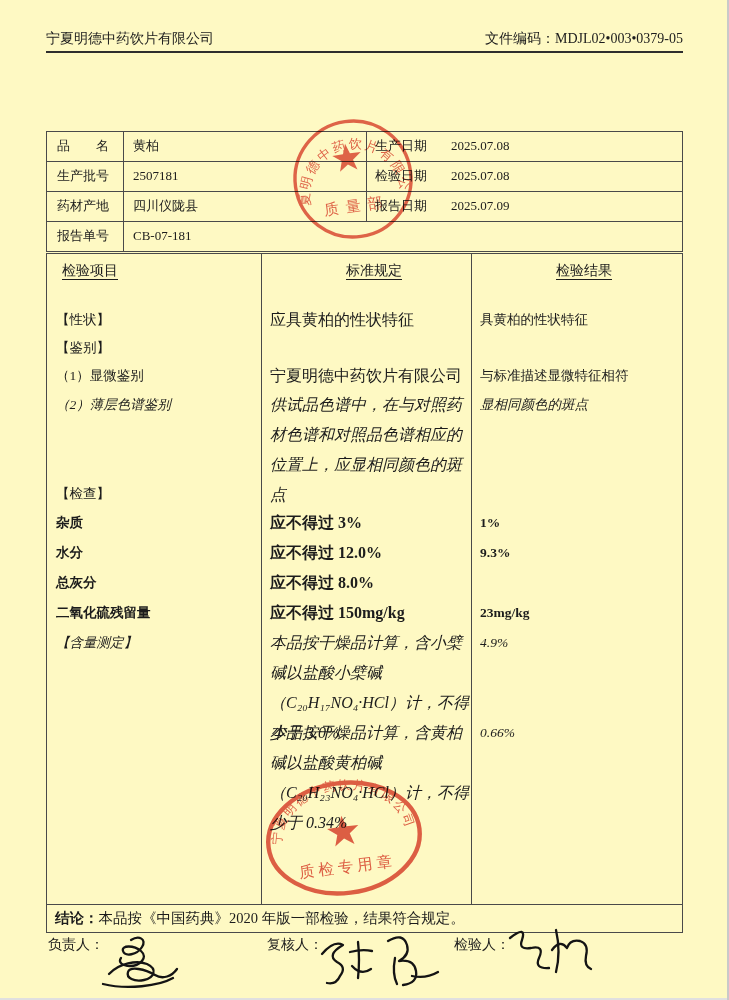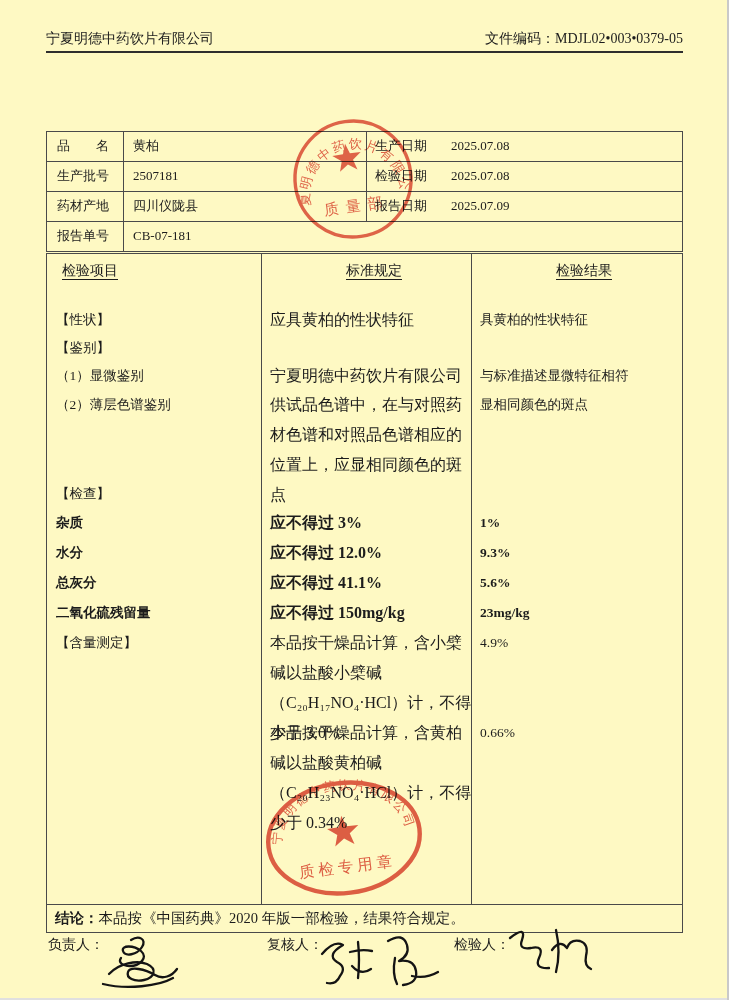--- a/index.html
+++ b/index.html
@@ -40,21 +40,21 @@
     border:1px solid #4a4a4a;box-sizing:border-box;font-size:13.5px;
   }
   .vline{position:absolute;top:0;bottom:0;width:1px;background:#4a4a4a;}
   .v1{left:214px}.v2{left:424px}
   .mrow{display:flex;}
   .mc1{width:215px;padding-left:9px;box-sizing:border-box;}
   .mc2{width:210px;padding-left:8px;box-sizing:border-box;font-size:16px;}
   .mc3{flex:1;padding-left:8px;box-sizing:border-box;}
   .h28{height:28px;line-height:28px;}
   .h30{height:30px;line-height:30px;font-weight:bold;}
-  .h90{height:90px;line-height:30px;}
+  .h90{height:90px;line-height:30px;font-style:italic;}
   .h98{height:98px;}
   .mhead{height:52px;padding-top:8px;box-sizing:border-box;font-size:14px;}
   .mhead .mc2,.mhead .mc3{text-align:center;font-size:14px;}
   .uline{text-decoration:underline;text-underline-offset:4px;margin-left:6px;}
   
   .concl{
     position:absolute;left:46px;top:904px;width:637px;height:29px;
     border:1px solid #4a4a4a;box-sizing:border-box;line-height:27px;
     font-size:14.5px;padding-left:8px;
   }
@@ -156,22 +156,21 @@
     </div>
 
     <div class="mrow h30">
       <div class="mc1">水分</div>
       <div class="mc2">应不得过 12.0%</div>
       <div class="mc3">9.3%</div>
     </div>
 
     <div class="mrow h30">
       <div class="mc1">总灰分</div>
-      <div class="mc2">应不得过 41.1%</div>
-      <div class="mc3">5.6%</div>
+      <div class="mc2">应不得过 8.0%</div>
     </div>
 
     <div class="mrow h30">
       <div class="mc1">二氧化硫残留量</div>
       <div class="mc2">应不得过 150mg/kg</div>
       <div class="mc3">23mg/kg</div>
     </div>
 
     <div class="mrow h90">
       <div class="mc1">【含量测定】</div>

